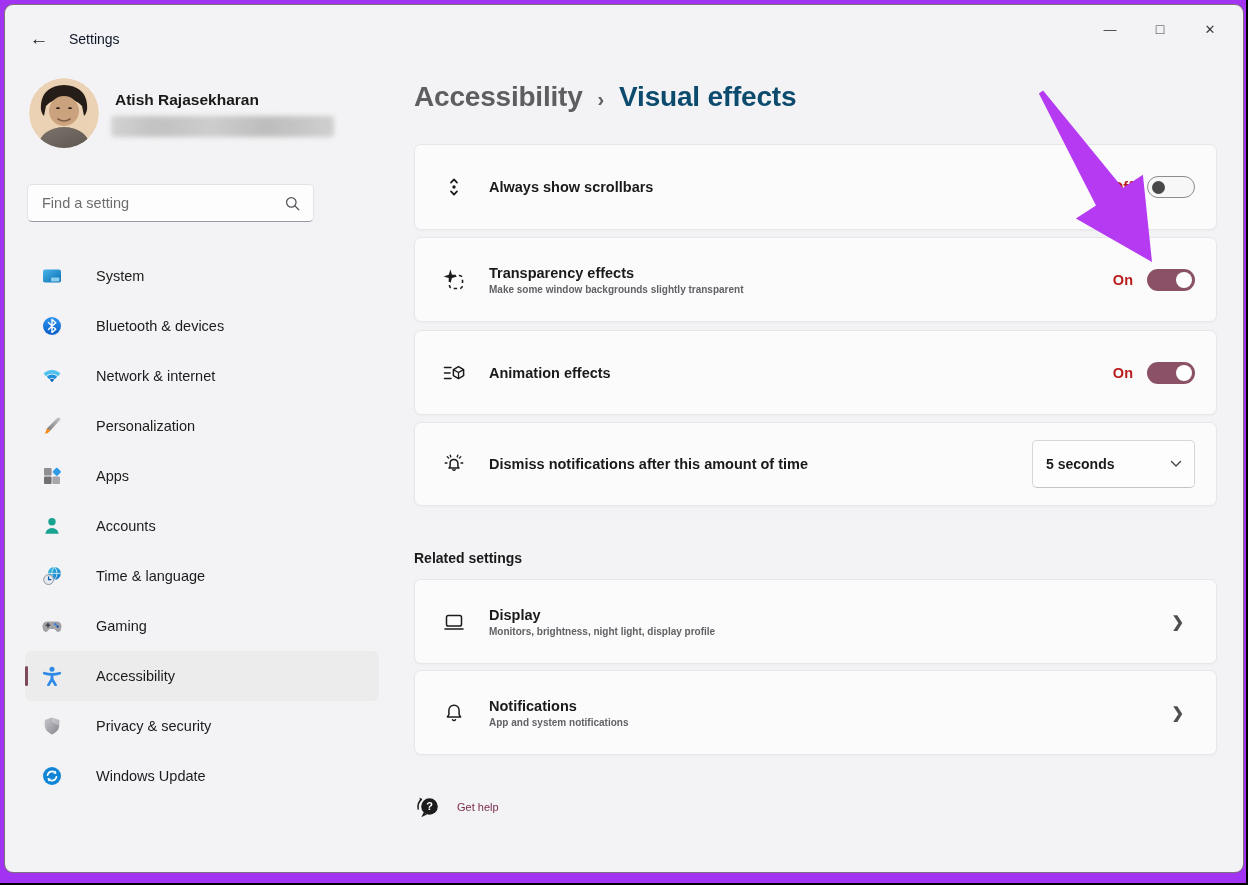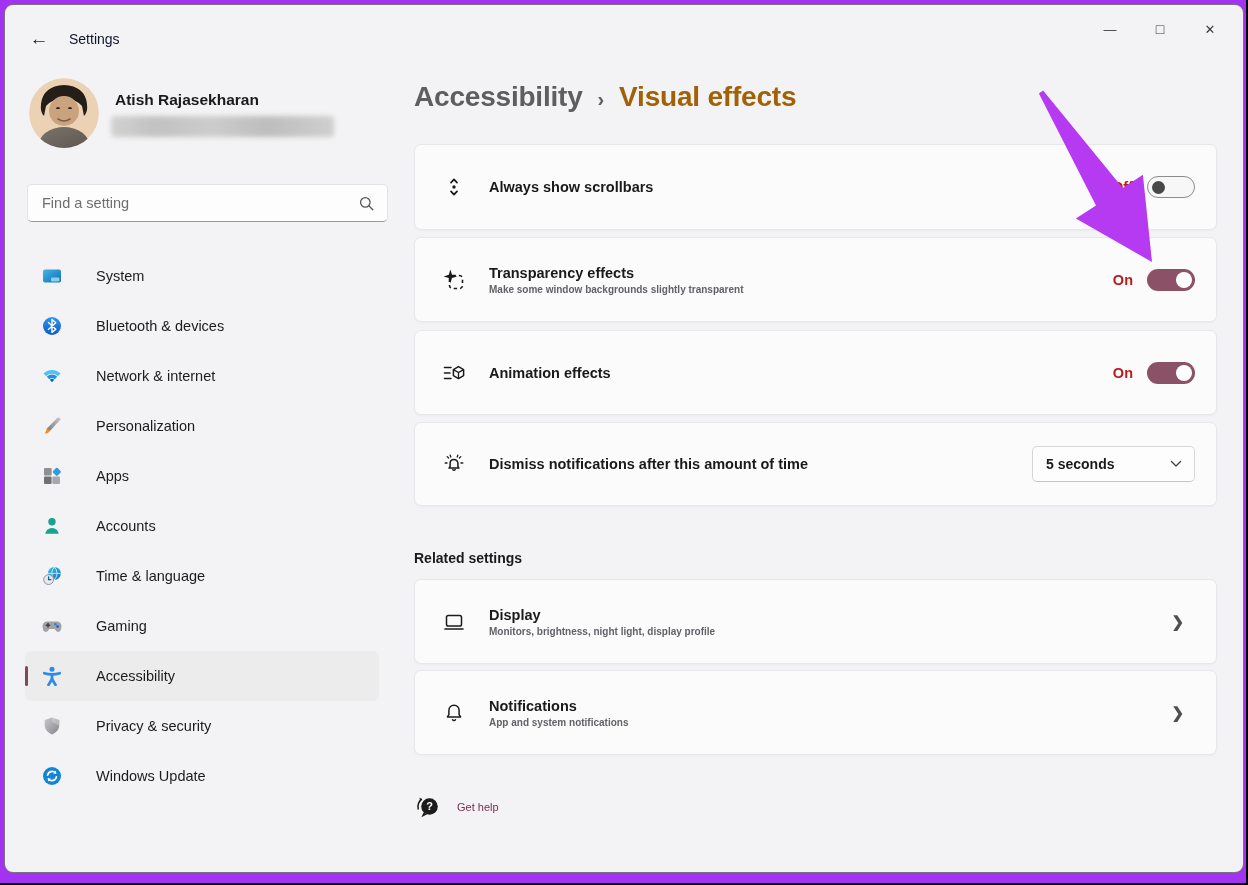--- a/index.html
+++ b/index.html
@@ -27,62 +27,62 @@
   .win-ctl.max { font-size:14px; }
 
   
   .avatar { position:absolute; left:24px; top:73px; width:70px; height:70px; border-radius:50%;
     overflow:hidden; }
   .profile-name { position:absolute; left:110px; top:86px; font-size:15.5px; font-weight:bold; color:#1a1a1a; }
   .email-redacted { position:absolute; left:106px; top:111px; width:223px; height:21px;
     background:linear-gradient(90deg,#cfcfcf,#bdbdbd 20%,#c9c9c9 45%,#b8b8b8 70%,#cccccc);
     border-radius:4px; filter:blur(2.5px); opacity:.9; }
 
-  .searchbox { position:absolute; left:22px; top:179px; width:361px; height:38px;
+  .searchbox { position:absolute; left:22px; top:179px; width:287px; height:38px;
     background:#fdfdfd; border:1px solid #e3e1e5; border-bottom:1px solid #9a98a0;
     border-radius:5px; display:flex; align-items:center; padding:0 12px 0 14px; }
   .searchbox input { flex:1; border:none; outline:none; background:transparent;
     font-size:14.5px; color:#424242; font-family:inherit; }
   .searchbox input::placeholder { color:#6e6e6e; opacity:1; }
 
   .nav { position:absolute; left:20px; top:246px; width:354px; }
   .nav-item { position:relative; height:50px; display:flex; align-items:center;
     padding-left:17px; border-radius:6px; cursor:pointer;gap:16px; }
   .nav-item .nicon { width:20px; height:20px; flex:0 0 20px; display:flex; }
   .nav-item .nlabel { margin-left:18px; font-size:14.5px; color:#1c1c1c; }
   .nav-item.selected { background:#ececec; }
   .nav-item.selected::before { content:""; position:absolute; left:0; top:15px; width:3px; height:20px;
     border-radius:3px; background:var(--accent-selected,#7d4a5a); }
 
   
   .breadcrumb { position:absolute; left:409px; top:76px; display:flex; align-items:baseline;
     font-weight:600; letter-spacing:-.2px; }
   .crumb-parent { font-size:28px; color:#5e5d60; cursor:pointer; }
   .crumb-sep { font-size:20px; color:#5e5d60; margin:0 15px; }
-  .crumb-current { font-size:28px; color:#a16207; }
+  .crumb-current { font-size:28px; color:#0c4a6e; }
 
   .card { position:absolute; left:409px; width:803px;
     background:var(--card-bg,#fbfbfc); border:1px solid var(--card-border,#e7e6ea);
     border-radius:7px; box-shadow:0 1px 2px rgba(0,0,0,.03);
     display:flex; align-items:center; padding:0 21px 0 27px;font-weight:bold; }
   .card .cicon { width:24px; height:24px; flex:0 0 24px; display:flex; margin-right:23px; }
   .card .ctext { flex:1; }
   .card .ctitle { font-size:14.5px; color:#1a1a1a; }
   .card .cdesc { font-size:10px; color:#626166; margin-top:3px; }
 
   .state-label { font-size:14.5px; color:#b91c1c; margin-right:14px;margin-left:24px; }
   .toggle { width:48px; height:22px; border-radius:12px; position:relative; cursor:pointer; }
   .toggle.off { background:#f7f7f7; border:1px solid #8c8c8c; }
   .toggle.off .knob { position:absolute; left:4px; top:3.5px; width:13px; height:13px;
     border-radius:50%; background:#484848; }
   .toggle.on { background:var(--accent-toggle-on,#8b5166); }
   .toggle.on .knob { position:absolute; right:3px; top:3px; width:16px; height:16px;
     border-radius:50%; background:#ffffff; }
 
-  .dropdown { width:163px; height:36px; background:#fdfdfd; border:1px solid #d8d6da;
+  .dropdown { width:163px; height:48px; background:#fdfdfd; border:1px solid #d8d6da;
     border-bottom-color:#c6c4c8; border-radius:5px; display:flex; align-items:center;
     justify-content:space-between; padding:0 12px 0 13px; cursor:pointer; }
   .dropdown .dd-value { font-size:14px; color:#1a1a1a; }
 
   .section-heading { position:absolute; left:409px; top:545px; font-size:14px; font-weight:bold; color:#1a1a1a; }
 
   .chevron-right { font-size:15px; color:#4f4f4f; margin-right:8px; }
 
   .gethelp { position:absolute; left:409px; top:788px; display:flex; align-items:center; cursor:pointer; }
   .gethelp .gicon { width:28px; height:28px; display:flex; }

